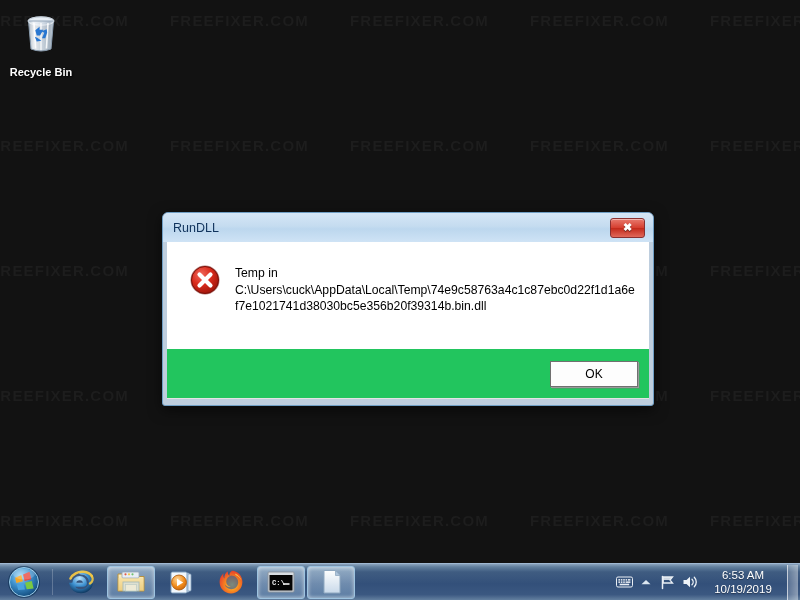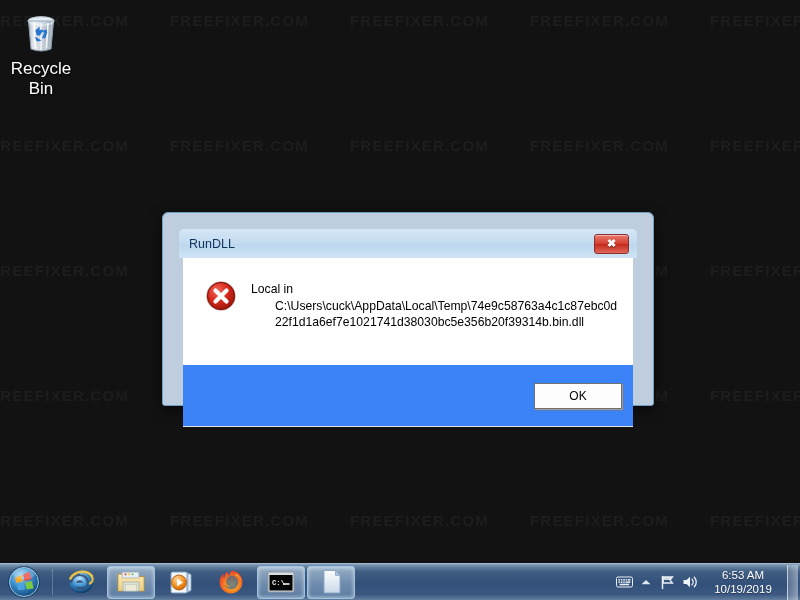--- a/index.html
+++ b/index.html
@@ -57,39 +57,40 @@
     text-align: center;
     cursor: default;
   }
   .rb-icon {
     width: 48px;
     height: 48px;
     margin: 0 auto;
     position: relative;
   }
   .rb-label {
-    margin-top: 3px;
+    margin-top: 10px;
     color: #ffffff;
-    font-size: 17px;
+    font-size: 11px;
     text-shadow: 1px 1px 2px #000;
     font-family: "Liberation Sans", sans-serif;
+    font-weight: bold;
   }
 
   
   #dialog {
     position: absolute;
     left: 162px;
     top: 212px;
     width: 492px;
     height: 194px;
     background: rgba(205, 222, 240, 0.92);
     border: 1px solid #6f9ec4;
     border-radius: 6px 6px 3px 3px;
     box-shadow: 0 4px 14px rgba(0,0,0,0.55);
-    padding: 16px;
+    padding: 0;
     box-sizing: border-box;
   }
   #dialog-titlebar {
     position: relative;
     height: 29px;
     background: linear-gradient(to bottom, #d5e6f6 0%, #c5dcf0 45%, #bcd7ee 55%, #cfe3f5 100%);
     border-radius: 5px 5px 0 0;
     display: flex;
     align-items: center;
     padding: 0 4px 0 10px;
@@ -139,26 +140,26 @@
   }
   #error-text {
     font-size: 12.2px;
     color: #000000;
     line-height: 16.5px;
     font-family: "Liberation Sans", sans-serif;
     word-break: break-all;
     padding-top: 1px;
   }
   #error-text .line { display: block; }
-  #error-path { word-break: break-all; margin-left: 24px; }
+  #error-path { word-break: break-all; }
 
   #dialog-footer {
-    background: #3b82f6;
+    background: #22c55e;
     margin: 0 4px 4px 4px;
-    height: 62px;
+    height: 50px;
     box-sizing: border-box;
     display: flex;
     align-items: center;
     justify-content: flex-end;
     padding-right: 11px;
     border-bottom: 1px solid #e4e4e4;
   }
   #ok-button {
     width: 86px;
     height: 24px;
@@ -342,21 +343,21 @@
                 <stop offset="45%" stop-color="#d92b1c"></stop>
                 <stop offset="100%" stop-color="#8e0f06"></stop>
               </radialGradient>
             </defs>
             <circle cx="16" cy="16" r="14.5" fill="#6d0a04" opacity="0.55"></circle>
             <circle cx="16" cy="16" r="13.5" fill="url(#errGrad)" stroke="#7d1008" stroke-width="1"></circle>
             <path d="M10.5 10.5 L21.5 21.5 M21.5 10.5 L10.5 21.5" stroke="#ffffff" stroke-width="4.2" stroke-linecap="round"></path>
           </svg>
         </div>
         <div id="error-text">
-          <span class="line">Local in</span>
+          <span class="line">Temp in</span>
           <span class="line" id="error-path">C:\Users\cuck\AppData\Local\Temp\74e9c58763a4c1c87ebc0d22f1d1a6ef7e1021741d38030bc5e356b20f39314b.bin.dll</span>
         </div>
       </div>
 
       <div id="dialog-footer">
         <div id="ok-button">OK</div>
       </div>
     </div>
   </div>
 

